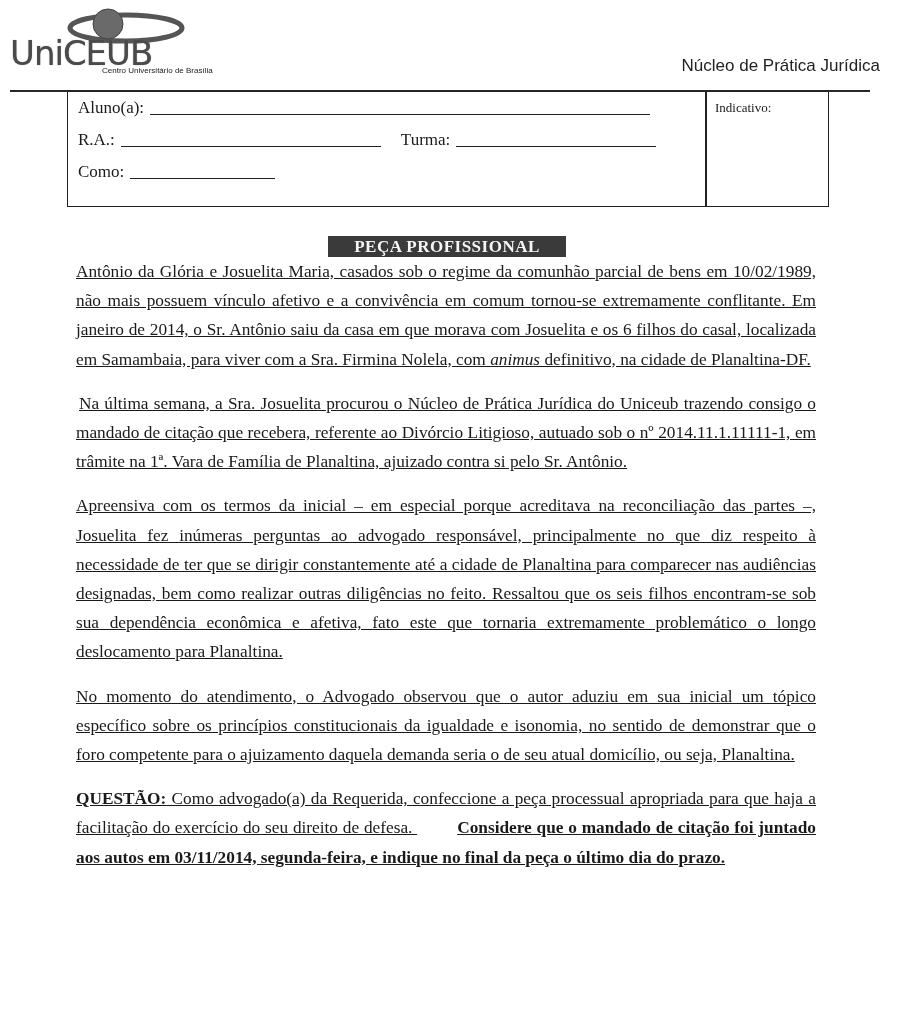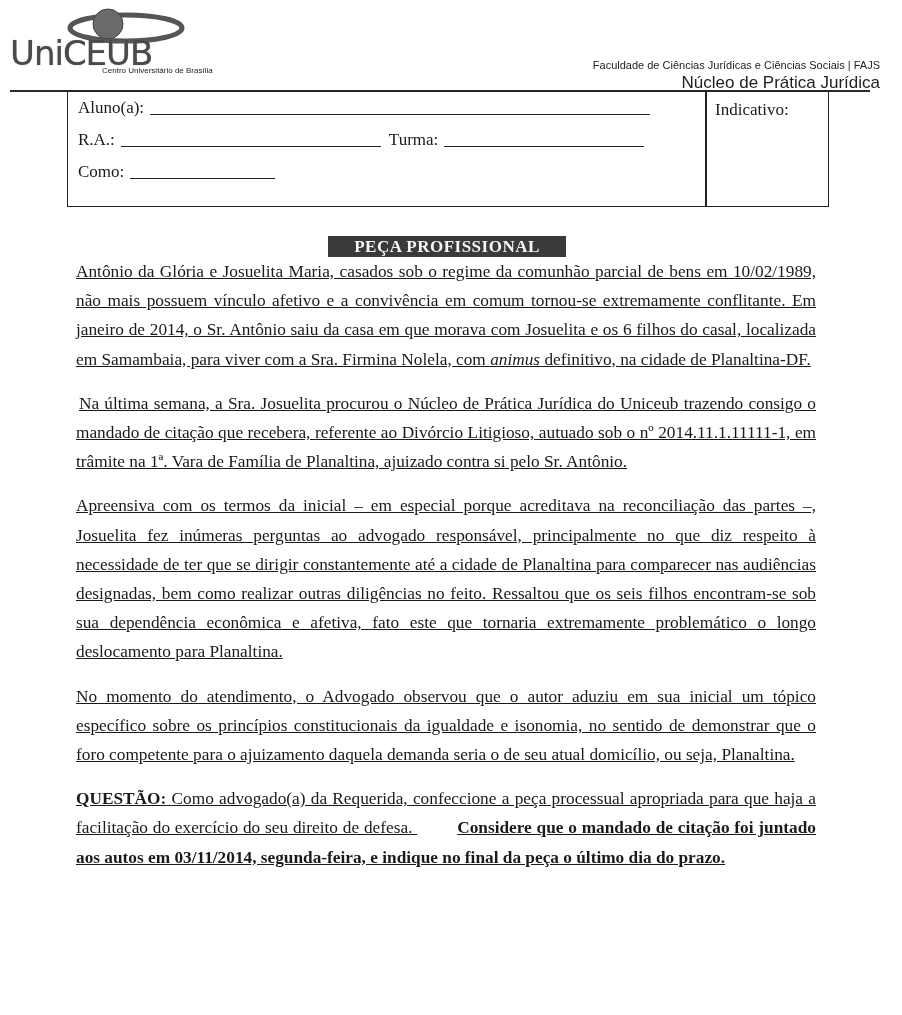--- a/index.html
+++ b/index.html
@@ -107,21 +107,21 @@
       height: 1px;
       margin-bottom: 3px;
     }
     .row-aluno { top: 6px; }
     .row-ra { top: 38px; }
     .row-data { top: 70px; }
     .indicativo {
       position: absolute;
       left: 647px;
       top: 8px;
-      font-size: 17px;
+      font-size: 13px;
     }
 
     
     .title-badge {
       position: absolute;
       left: 328px;
       top: 236px;
       width: 238px;
       height: 21px;
       background: #3a3a3a;
@@ -161,35 +161,34 @@
   <svg class="logo-globe" viewBox="0 0 120 36">
     <ellipse cx="60" cy="20" rx="56" ry="13" fill="none" stroke="#555" stroke-width="5"></ellipse>
     <circle cx="42" cy="16" r="15" fill="#6a6a6a"></circle>
     <circle cx="42" cy="16" r="15" fill="none" stroke="#444" stroke-width="1"></circle>
   </svg>
   <div class="logo-word">UniCEUB</div>
   <div class="logo-sub">Centro Universitário de Brasília</div>
 </div>
 
 <div class="faculty">
-  <div>Faculdade de Ciências Jurídicas e Ciências Sociais | FAJS</div>
   <div class="line2">Núcleo de Prática Jurídica</div>
 </div>
 
 <div class="header-rule"></div>
 
 <div class="student-box">
   <div class="field-row row-aluno">
     <span class="label">Aluno(a):</span>
     <span class="line" style="width:500px"></span>
   </div>
   <div class="field-row row-ra">
     <span class="label">R.A.:</span>
     <span class="line" style="width:260px"></span>
-    <span class="label" style="margin-left:8px">Turma:</span>
+    <span class="label" style="margin-left:20px">Turma:</span>
     <span class="line" style="width:200px"></span>
   </div>
   <div class="field-row row-data">
     <span class="label">Como:</span>
     <span class="line" style="width:145px"></span>
   </div>
   <div class="divider"></div>
   <div class="indicativo">Indicativo:</div>
 </div>
 

